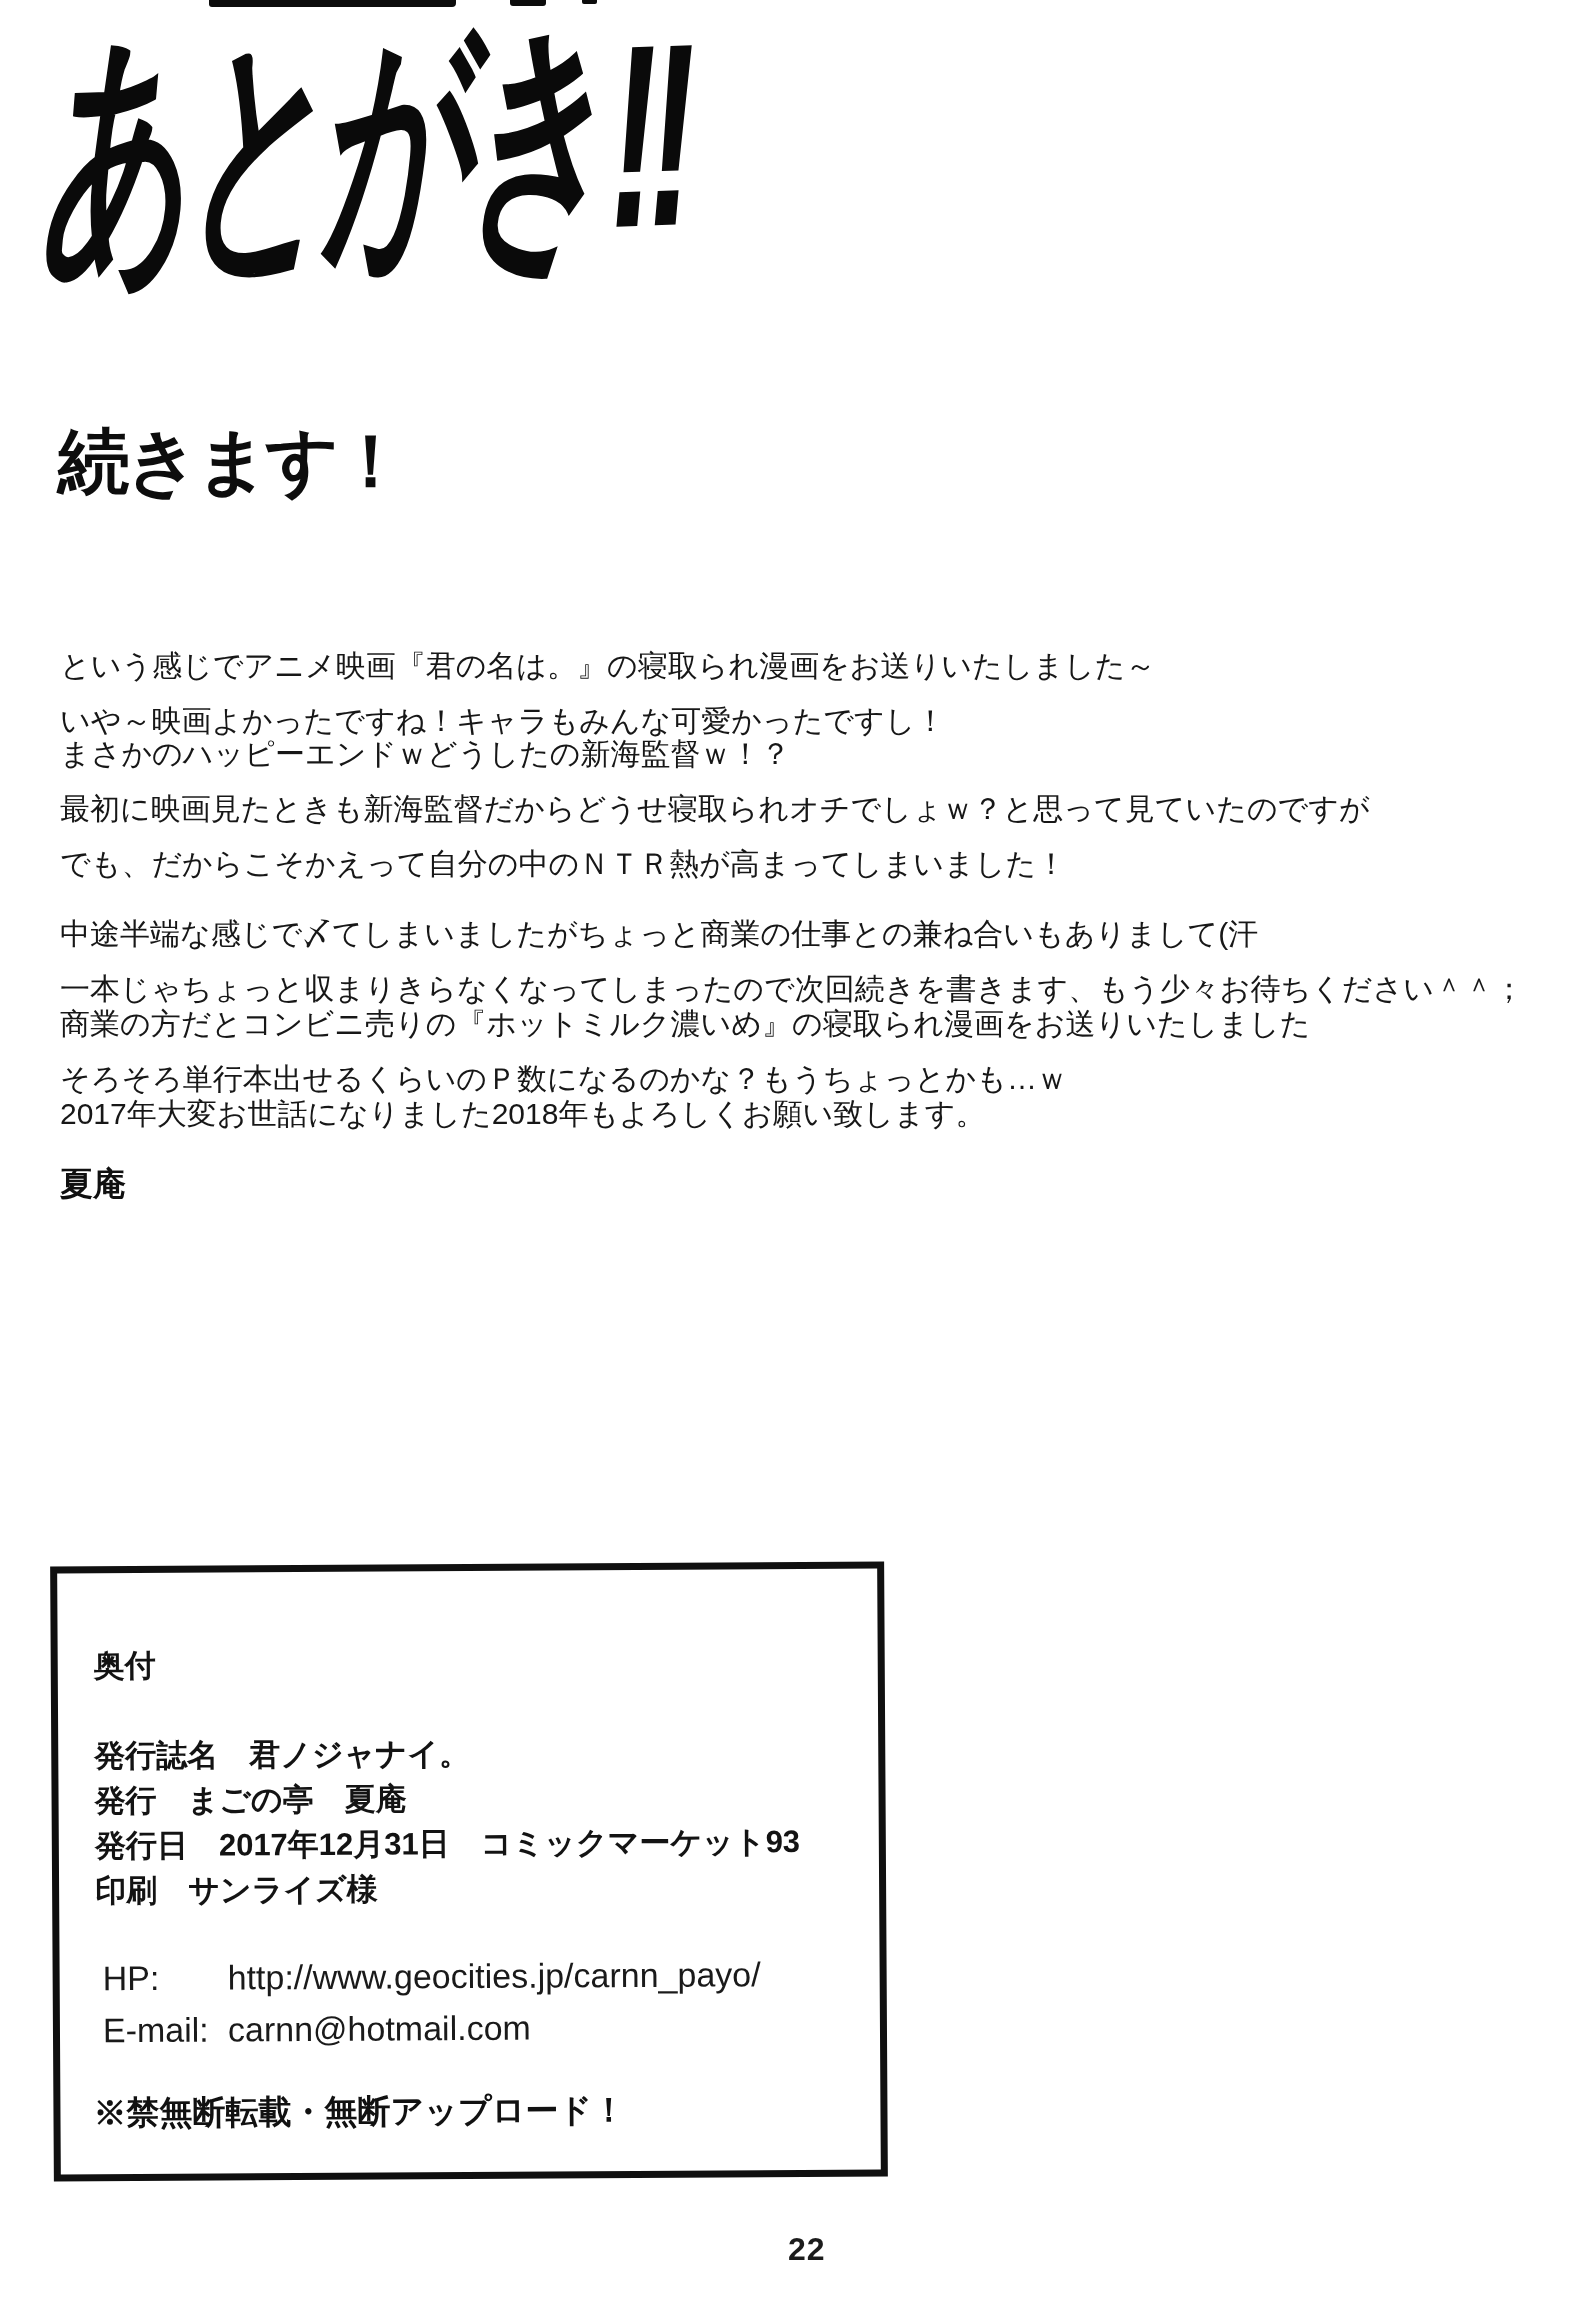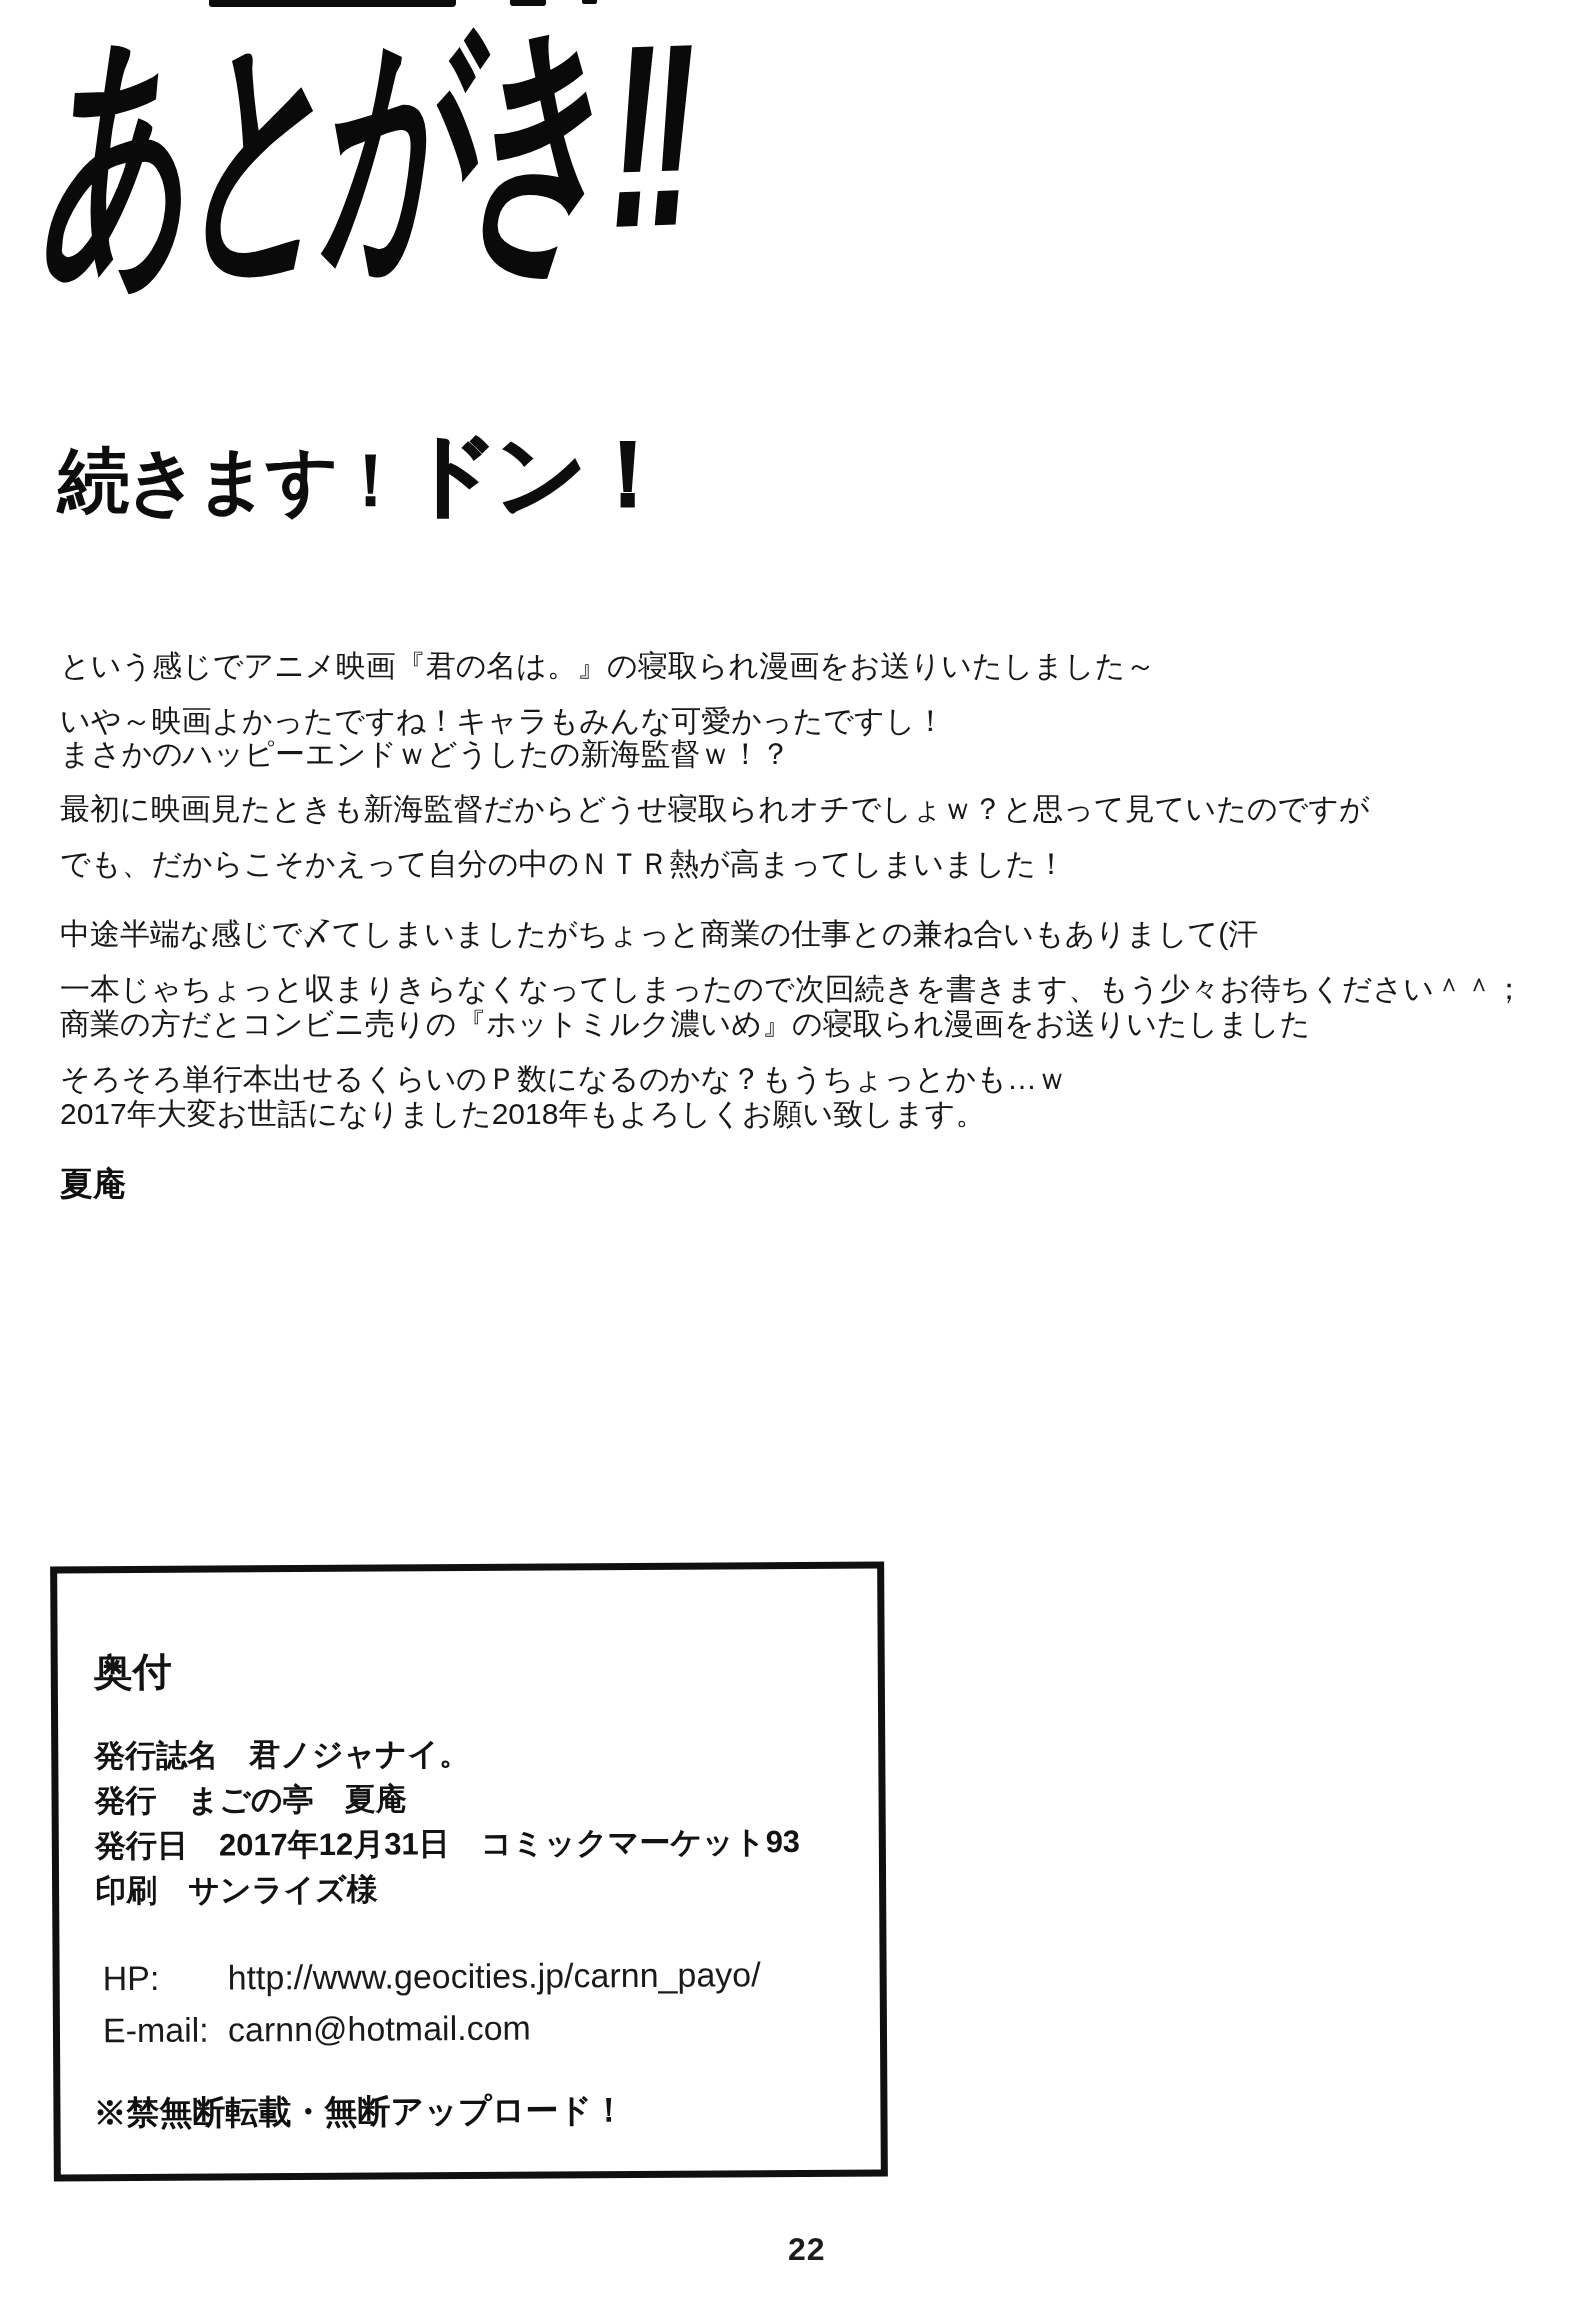--- a/index.html
+++ b/index.html
@@ -53,21 +53,21 @@
     position:absolute; left:52px; top:1564px;
     width:834px; height:615px;
     border:7px solid #101010;
     box-sizing:border-box;
     background:#ffffff;
     transform: rotate(-0.35deg);
     transform-origin: 50% 50%;
   }
   .colophon-header {
     position:absolute; left:36px; top:72px;
-    font-size:39px; font-weight:700; color:#131313;
+    font-size:31px; font-weight:700; color:#131313;
   }
   .colophon-entry {
     position:absolute; left:36px;
     font-size:31px; font-weight:700; color:#131313;
     white-space:nowrap;
   }
   .colophon-entry.e0 { top:162px; }
   .colophon-entry.e1 { top:207px; }
   .colophon-entry.e2 { top:252px; }
   .colophon-entry.e3 { top:297px; }
@@ -95,21 +95,20 @@
 <body>
 
 <div class="artifact a1"></div>
 <div class="artifact a2"></div>
 <div class="artifact a3"></div>
 
 <div class="calligraphy">あとがき!!</div>
 
 <div class="heading">
   <span class="part1">続きます！</span>
-  <span class="part2">ドン！</span>
 </div>
 
 <div class="para p0">
   <div class="line">という感じでアニメ映画『君の名は。』の寝取られ漫画をお送りいたしました～</div>
   <div class="line">いや～映画よかったですね！キャラもみんな可愛かったですし！</div>
 </div>
 
 <div class="para p1">
   <div class="line">まさかのハッピーエンドｗどうしたの新海監督ｗ！？</div>
   <div class="line">最初に映画見たときも新海監督だからどうせ寝取られオチでしょｗ？と思って見ていたのですが</div>

